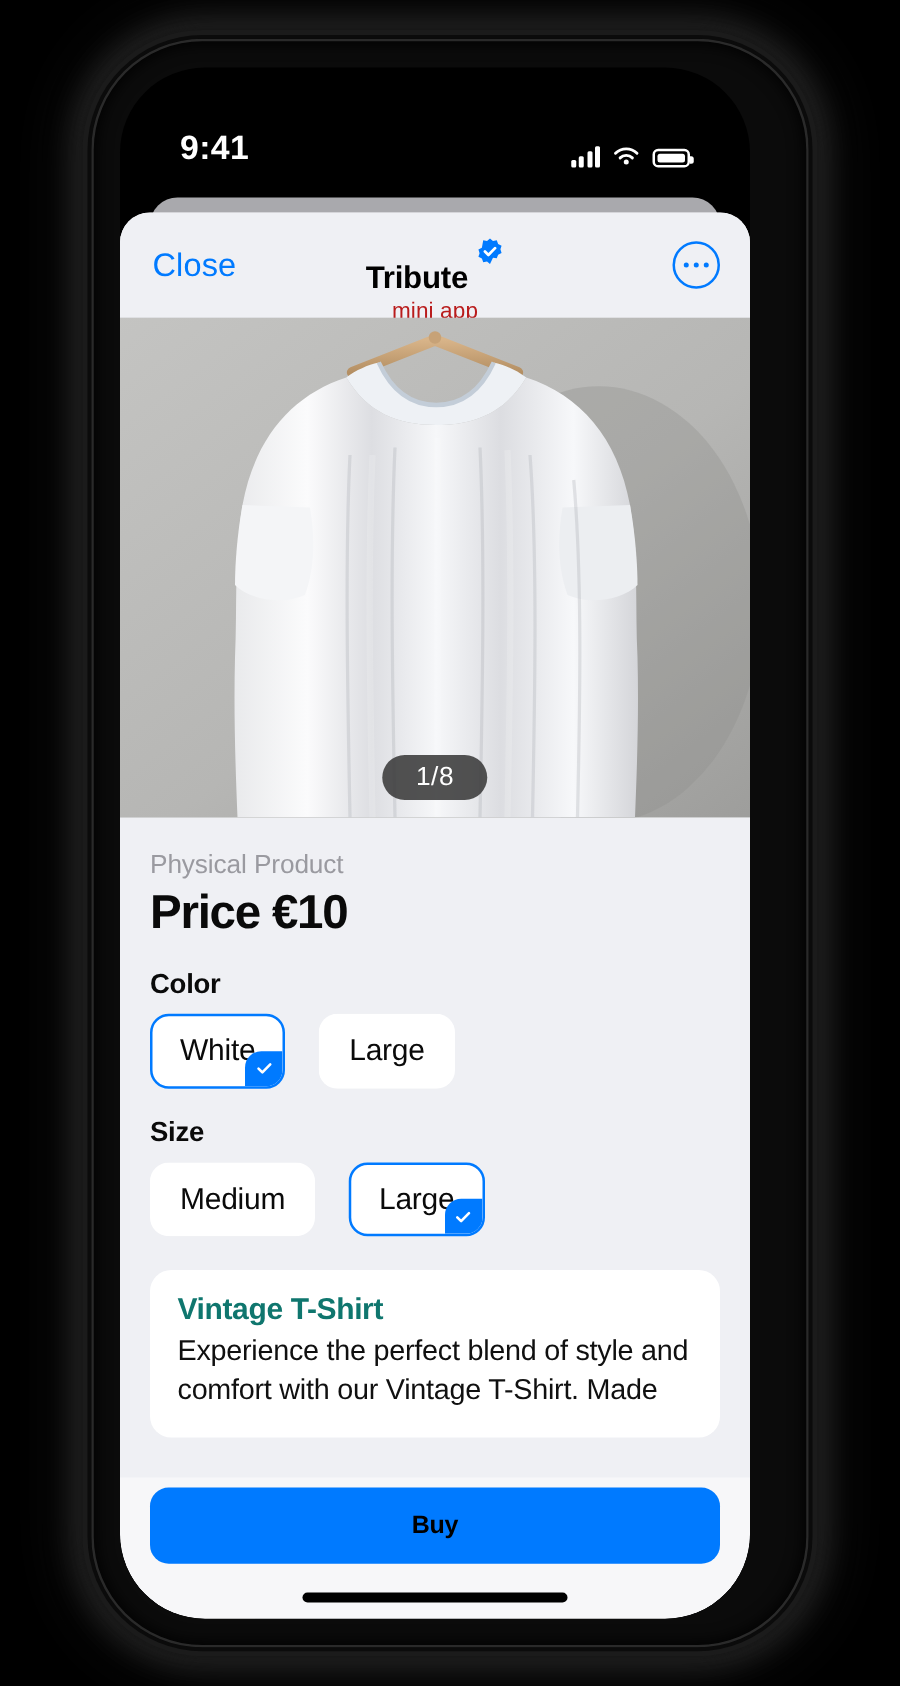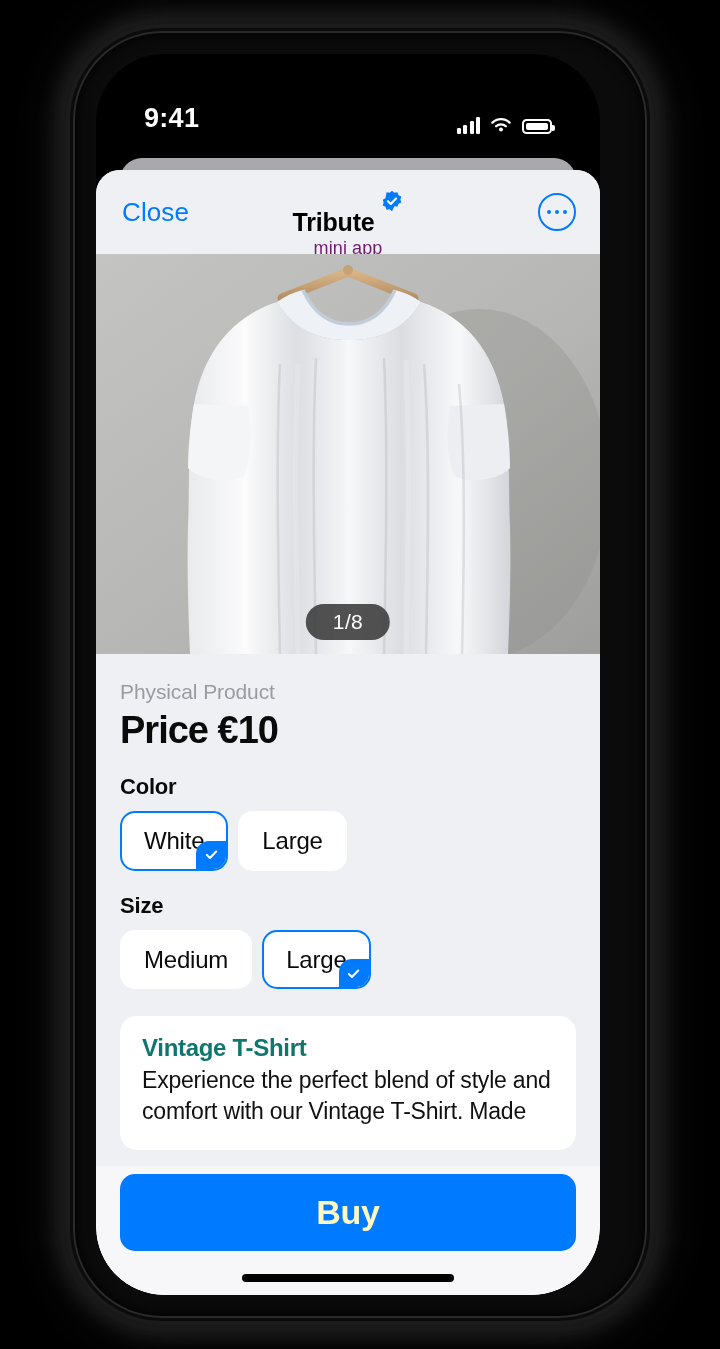--- a/index.html
+++ b/index.html
@@ -68,21 +68,21 @@
     font-size:26px; color:#007aff; background:none; border:none;
     font-family:inherit; cursor:pointer; padding:4px 2px; letter-spacing:.1px;
   }
   .app-title-wrap {
     position:absolute; left:0; right:0; top:50%; transform:translateY(-50%);
     display:flex; flex-direction:column; align-items:center; pointer-events:none;
   }
   .app-title-row { display:flex; align-items:center; gap:7px; }
   .app-title { font-size:25px; font-weight:700; color:#000; letter-spacing:-.2px;margin-top:43px; }
   .verified { width:22px; height:22px; display:block; }
-  .app-sub { font-size:18px; color:#701a75; margin-top:1px; letter-spacing:.1px; }
+  .app-sub { font-size:18px; color:#b91c1c; margin-top:1px; letter-spacing:.1px; }
   .more-btn {
     width:38px; height:38px; border-radius:50%; border:2.2px solid #007aff;
     background:none; display:flex; align-items:center; justify-content:center;
     gap:3.4px; cursor:pointer; padding:0;
   }
   .more-btn b { width:4.6px; height:4.6px; border-radius:50%; background:#007aff; display:block; }
 
   
   .scroll { flex:1 1 auto; overflow:hidden; position:relative; }
 
@@ -94,21 +94,21 @@
     background:rgba(58,58,58,.88); color:#fff; font-size:21px; font-weight:500;
     padding:6px 27px; border-radius:18px; letter-spacing:.4px;
   }
 
   
   .info { padding:26px 24px 0 24px; }
   .kicker { font-size:21px; color:#9a9aa0; letter-spacing:-.1px; }
   .price { font-size:38px; font-weight:700; color:#0a0a0a; letter-spacing:-1px; margin-top:5px; }
 
   .opt-label { font-size:22px; font-weight:700; color:#0a0a0a; margin:22px 0 11px; letter-spacing:-.2px; }
-  .chips { display:flex; gap:10px; }
+  .chips { display:flex; gap:27px; }
   .chip {
     position:relative; background:#fff; border:2px solid transparent;
     border-radius:15px; padding:14px 22px; font-size:24px; color:#0a0a0a;
     font-family:inherit; cursor:pointer; min-width:96px; text-align:center;
     line-height:1.15; letter-spacing:-.2px; overflow:hidden;
   }
   .chip.selected { border-color:#007aff; }
   .chip .tick {
     position:absolute; right:0; bottom:0; width:30px; height:28px;
     background:#007aff; border-radius:13px 0 11px 0;
@@ -124,22 +124,22 @@
   }
   .desc-title { font-size:24px; font-weight:700; color:#0f766e; letter-spacing:-.3px; }
   .desc-body { font-size:23px; color:#101010; line-height:1.33; margin-top:3px; letter-spacing:-.2px; }
 
   
   .bottombar {
     position:absolute; left:0; right:0; bottom:0; background:#f7f7f9;
     padding:8px 24px 0 24px; z-index:5; border-radius:0 0 68px 68px;
   }
   .buy-btn {
-    width:100%; background:#007aff; color:#fef9c3; border:none; border-radius:15px;
-    font-family:inherit; font-size:34px; font-weight:700; padding:19px 0;
+    width:100%; background:#007aff; color:#000000; border:none; border-radius:15px;
+    font-family:inherit; font-size:20px; font-weight:700; padding:19px 0;
     cursor:pointer; letter-spacing:-.2px;
   }
   .home-ind {
     width:212px; height:8px; background:#000; border-radius:5px;
     margin:23px auto 13px auto;
   }
 </style>
 </head>
 <body>
 

